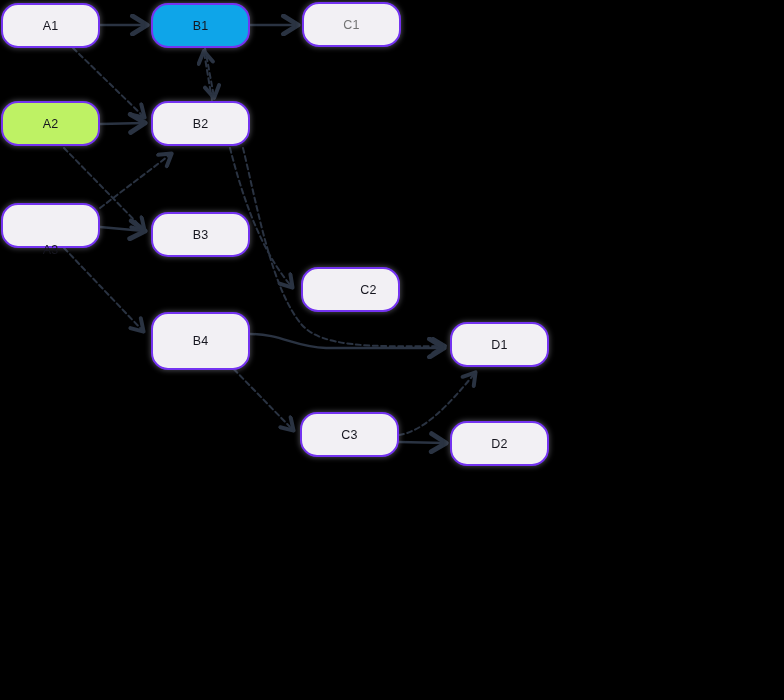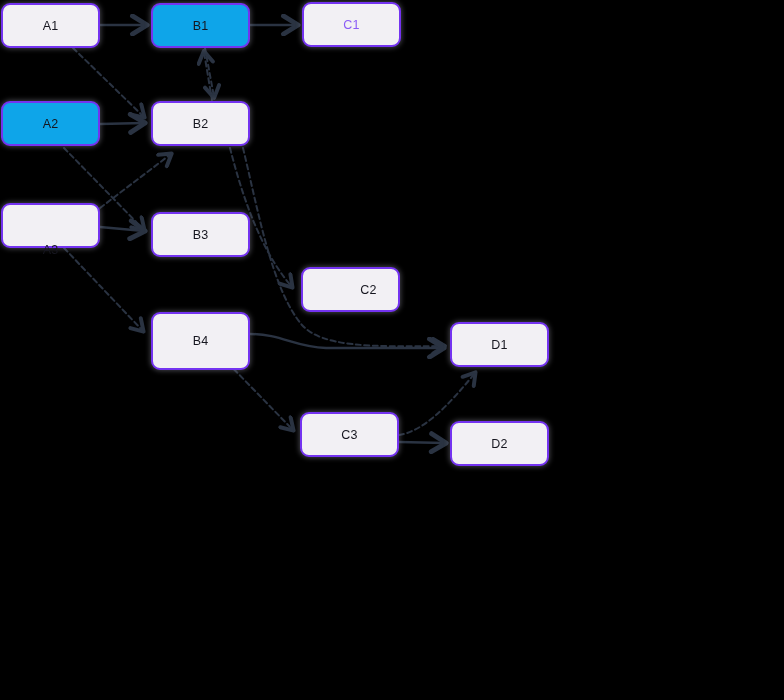--- a/index.html
+++ b/index.html
@@ -33,21 +33,21 @@
   }
   .edge.solid {
     stroke-width: 2.5;
   }
   .flow-node {
     position: absolute;
     width: 99px;
     height: 45px;
     box-sizing: border-box;
     border: 2px solid #0c4a6e;
-    border-radius: 9px;
+    border-radius: 17px;
     background: #f2f0f4;
     display: flex;
     align-items: center;
     justify-content: center;
     box-shadow: 0 0 5px 1px rgba(145,145,158,0.45);
     cursor: grab;
   }
   .flow-node .node-label {
     font-size: 12.5px;
     color: #16161f;
@@ -85,23 +85,23 @@
       </g>
   </svg>
   <div id="nodes-layer">
       <div class="flow-node" style="left: 1px; top: 3px; width: 99px; height: 45px; border-color: rgb(116, 51, 240); background: rgb(242, 240, 244);">
         <span class="node-label" style="color: rgb(22, 22, 31);">A1</span>
       </div>
       <div class="flow-node" style="left: 151px; top: 3px; width: 99px; height: 45px; border-color: rgb(116, 51, 240); background: #0ea5e9;">
         <span class="node-label" style="color: rgb(22, 22, 31);">B1</span>
       </div>
       <div class="flow-node" style="left: 302px; top: 2px; width: 99px; height: 45px; border-color: rgb(116, 51, 240); background: rgb(242, 240, 244);">
-        <span class="node-label" style="color: #8b5cf6;">C1</span>
+        <span class="node-label" style="color: #737373;">C1</span>
       </div>
-      <div class="flow-node" style="left: 1px; top: 101px; width: 99px; height: 45px; border-color: rgb(116, 51, 240); background: #0ea5e9;">
+      <div class="flow-node" style="left: 1px; top: 101px; width: 99px; height: 45px; border-color: rgb(116, 51, 240); background: #bef264;">
         <span class="node-label" style="color: rgb(22, 22, 31);">A2</span>
       </div>
       <div class="flow-node" style="left: 151px; top: 101px; width: 99px; height: 45px; border-color: rgb(116, 51, 240); background: rgb(242, 240, 244);">
         <span class="node-label" style="color: rgb(22, 22, 31);">B2</span>
       </div>
       <div class="flow-node" style="left: 1px; top: 203px; width: 99px; height: 45px; border-color: rgb(116, 51, 240); background: rgb(242, 240, 244);">
         <span class="node-label" style="color: rgb(22, 22, 31); margin-top: 48px;">A3</span>
       </div>
       <div class="flow-node" style="left: 151px; top: 212px; width: 99px; height: 45px; border-color: rgb(116, 51, 240); background: rgb(242, 240, 244);">
         <span class="node-label" style="color: rgb(22, 22, 31);">B3</span>

